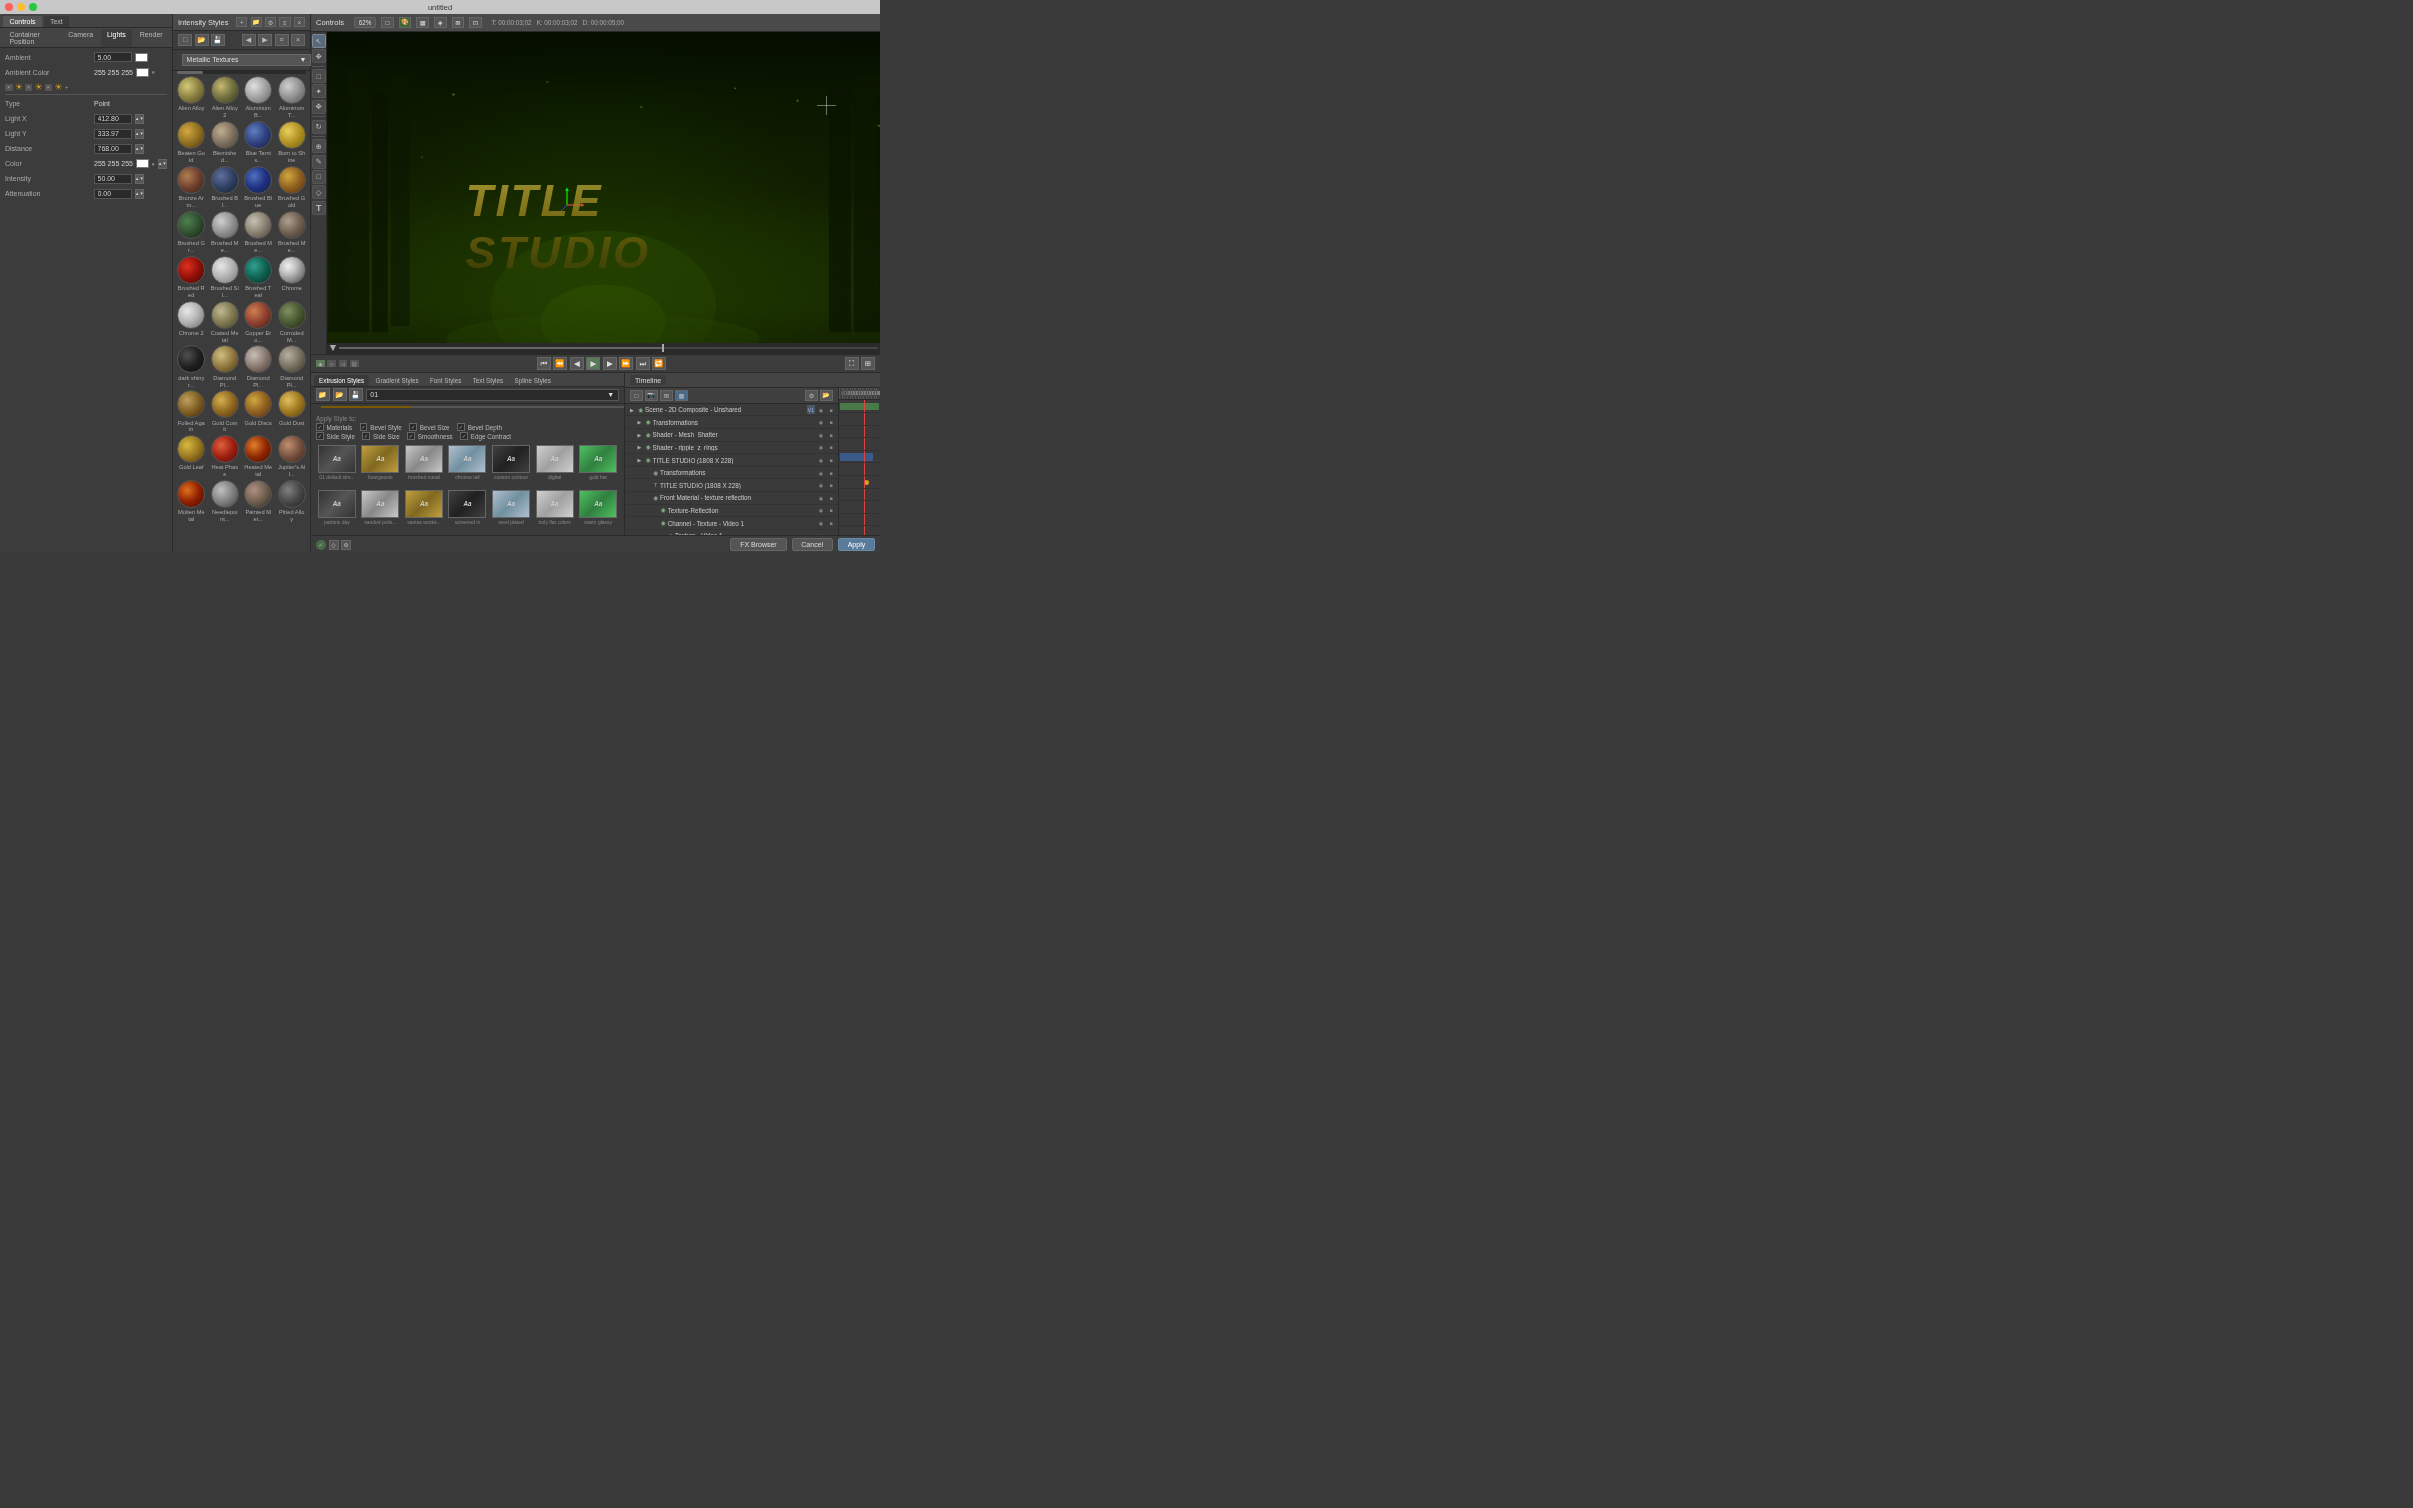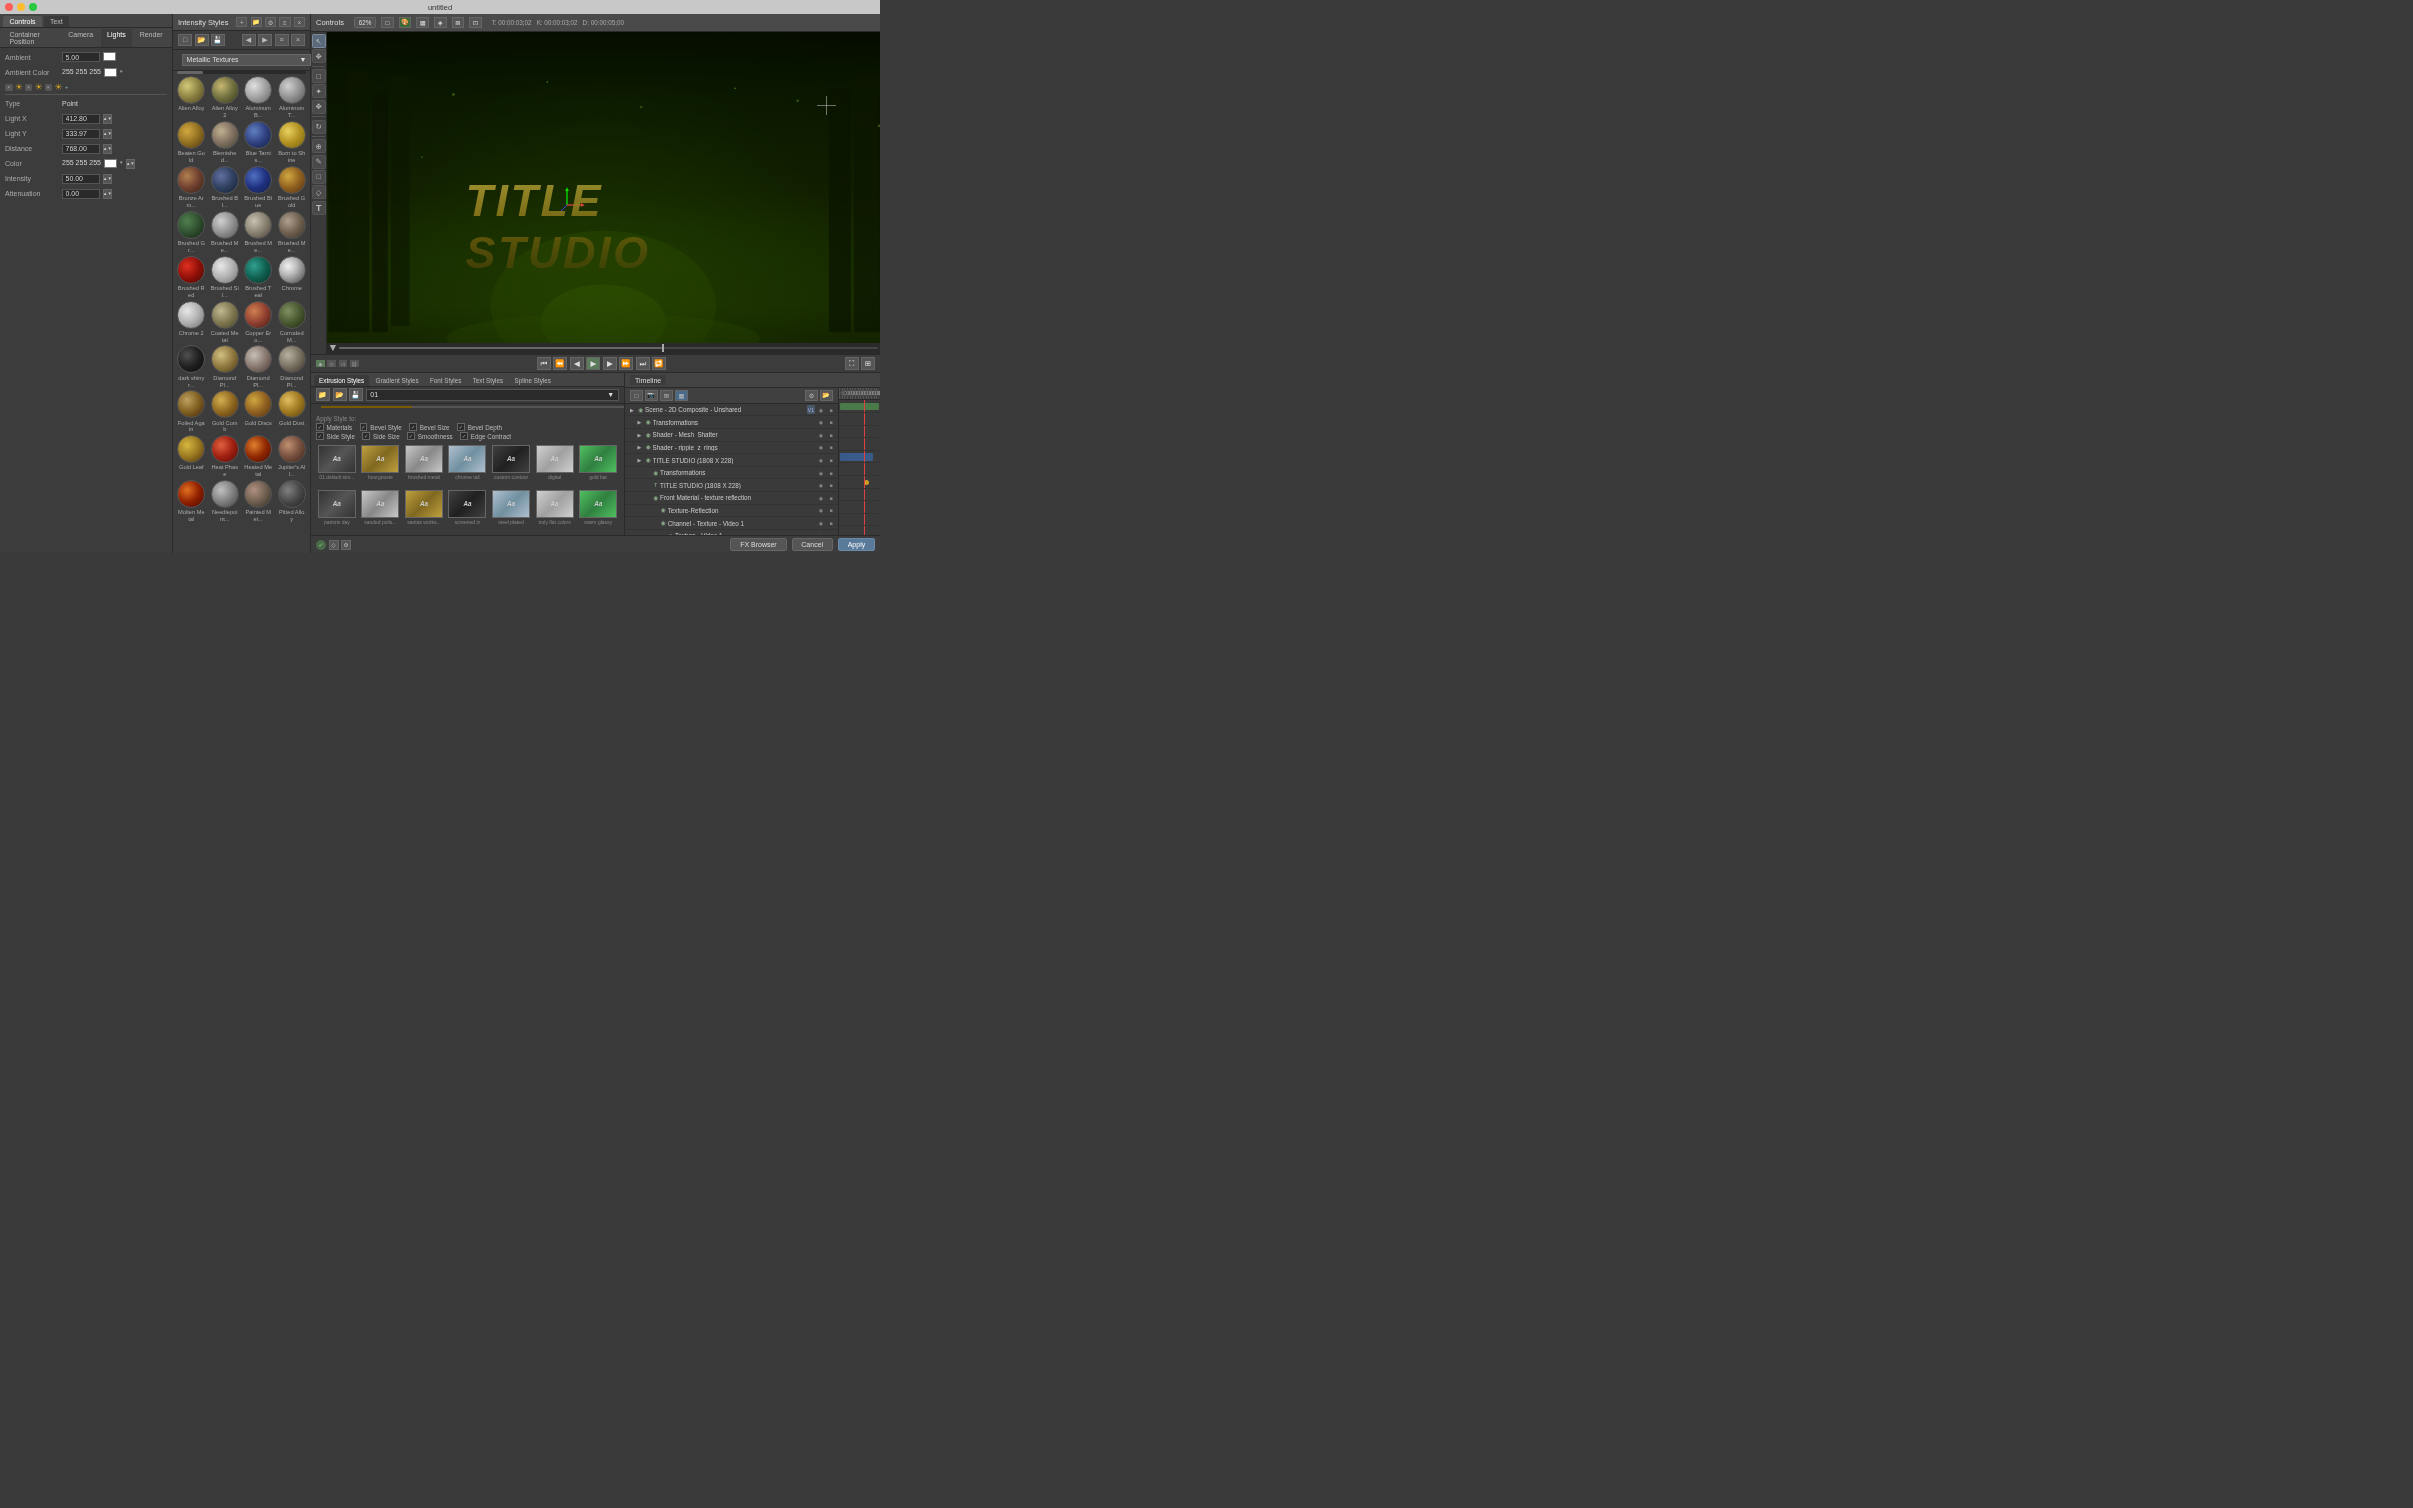--- a/index.html
+++ b/index.html
@@ -113,21 +113,23 @@
       width: 57px;
       color: #aaa;
       font-size: 7px;
       flex-shrink: 0;
     }
     .prop-value {
       color: #d0d0d0;
       font-size: 7px;
       flex: 1;
       display: flex;
+      align-items: center;
       gap: 3px;
+      margin-left: 32px;
     }
     .prop-num {
       background: #2a2a2a;
       border: 0.6px solid #555;
       color: #d0d0d0;
       padding: 0.6px 2.5px;
       font-size: 7px;
       width: 38px;
       height: 10px;
     }

